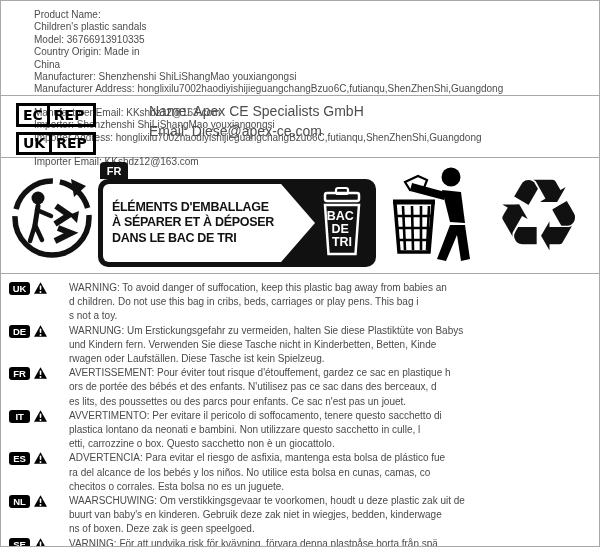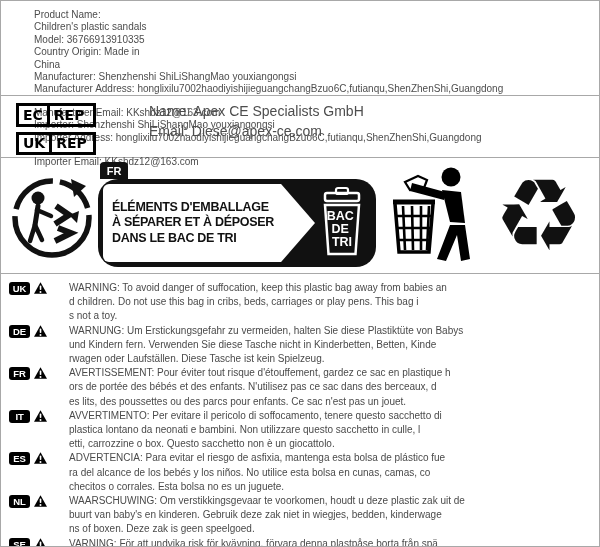--- a/index.html
+++ b/index.html
@@ -37,21 +37,21 @@
   
   .sec-recycle { height:116px; display:flex; align-items:center; padding:0 6px 0 10px; gap:5px; }
   .triman { width:82px; height:96px; flex:none; }
   .fr-banner { width:278px; flex:none; display:flex; flex-direction:column; margin-top:-2px; }
   .fr-tab {
     width:28px; height:17px; background:#111; color:#fff; font-weight:bold; font-size:11px;
     border-radius:4px 4px 0 0; display:flex; align-items:center; justify-content:center;
     margin-left:2px;
   }
   .fr-box {
-    height:88px; background:#111; border-radius:20px;
+    height:88px; background:#111; border-radius:10px;
     display:flex; align-items:center; padding:5px 6px 5px 5px;
   }
   .fr-white {
     background:#fff; height:100%; width:212px;
     clip-path:polygon(0 0, 84% 0, 100% 50%, 84% 100%, 0 100%);
     display:flex; flex-direction:column; justify-content:center;
     padding-left:9px; border-radius:6px 0 0 6px;
   }
   .fr-msg {
     font-weight:bold; color:#111; font-size:12.5px; line-height:15.5px;

